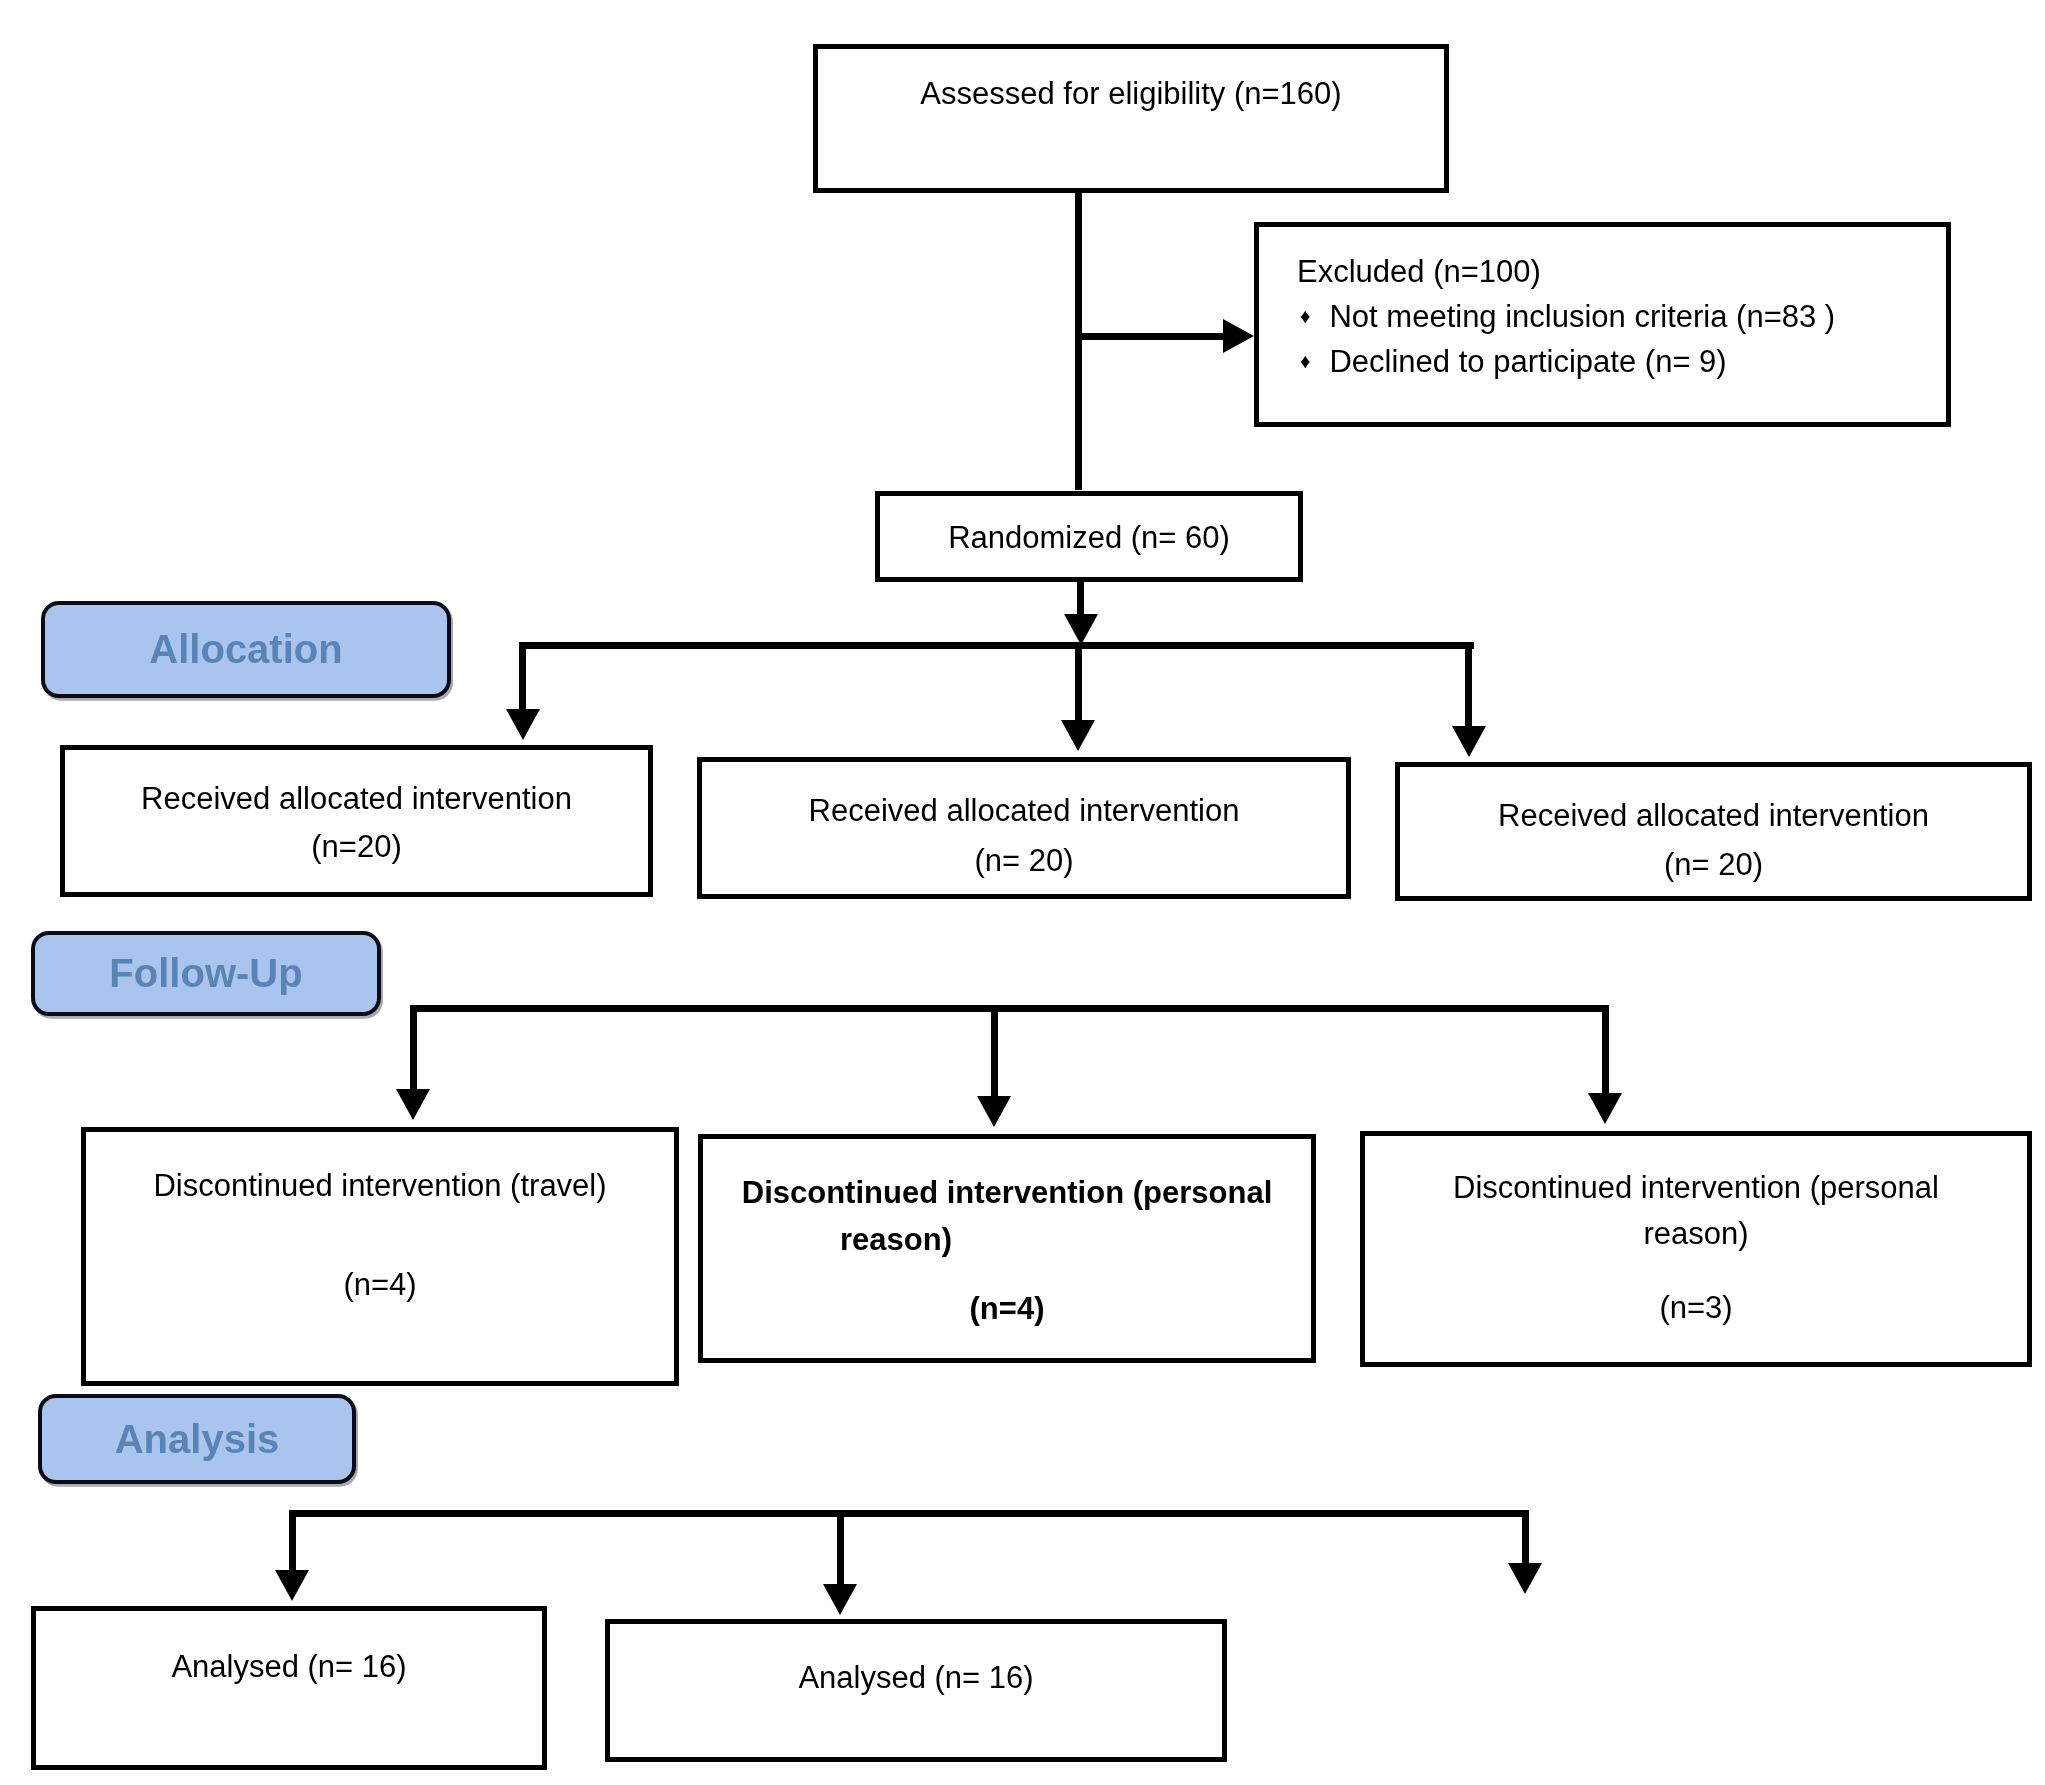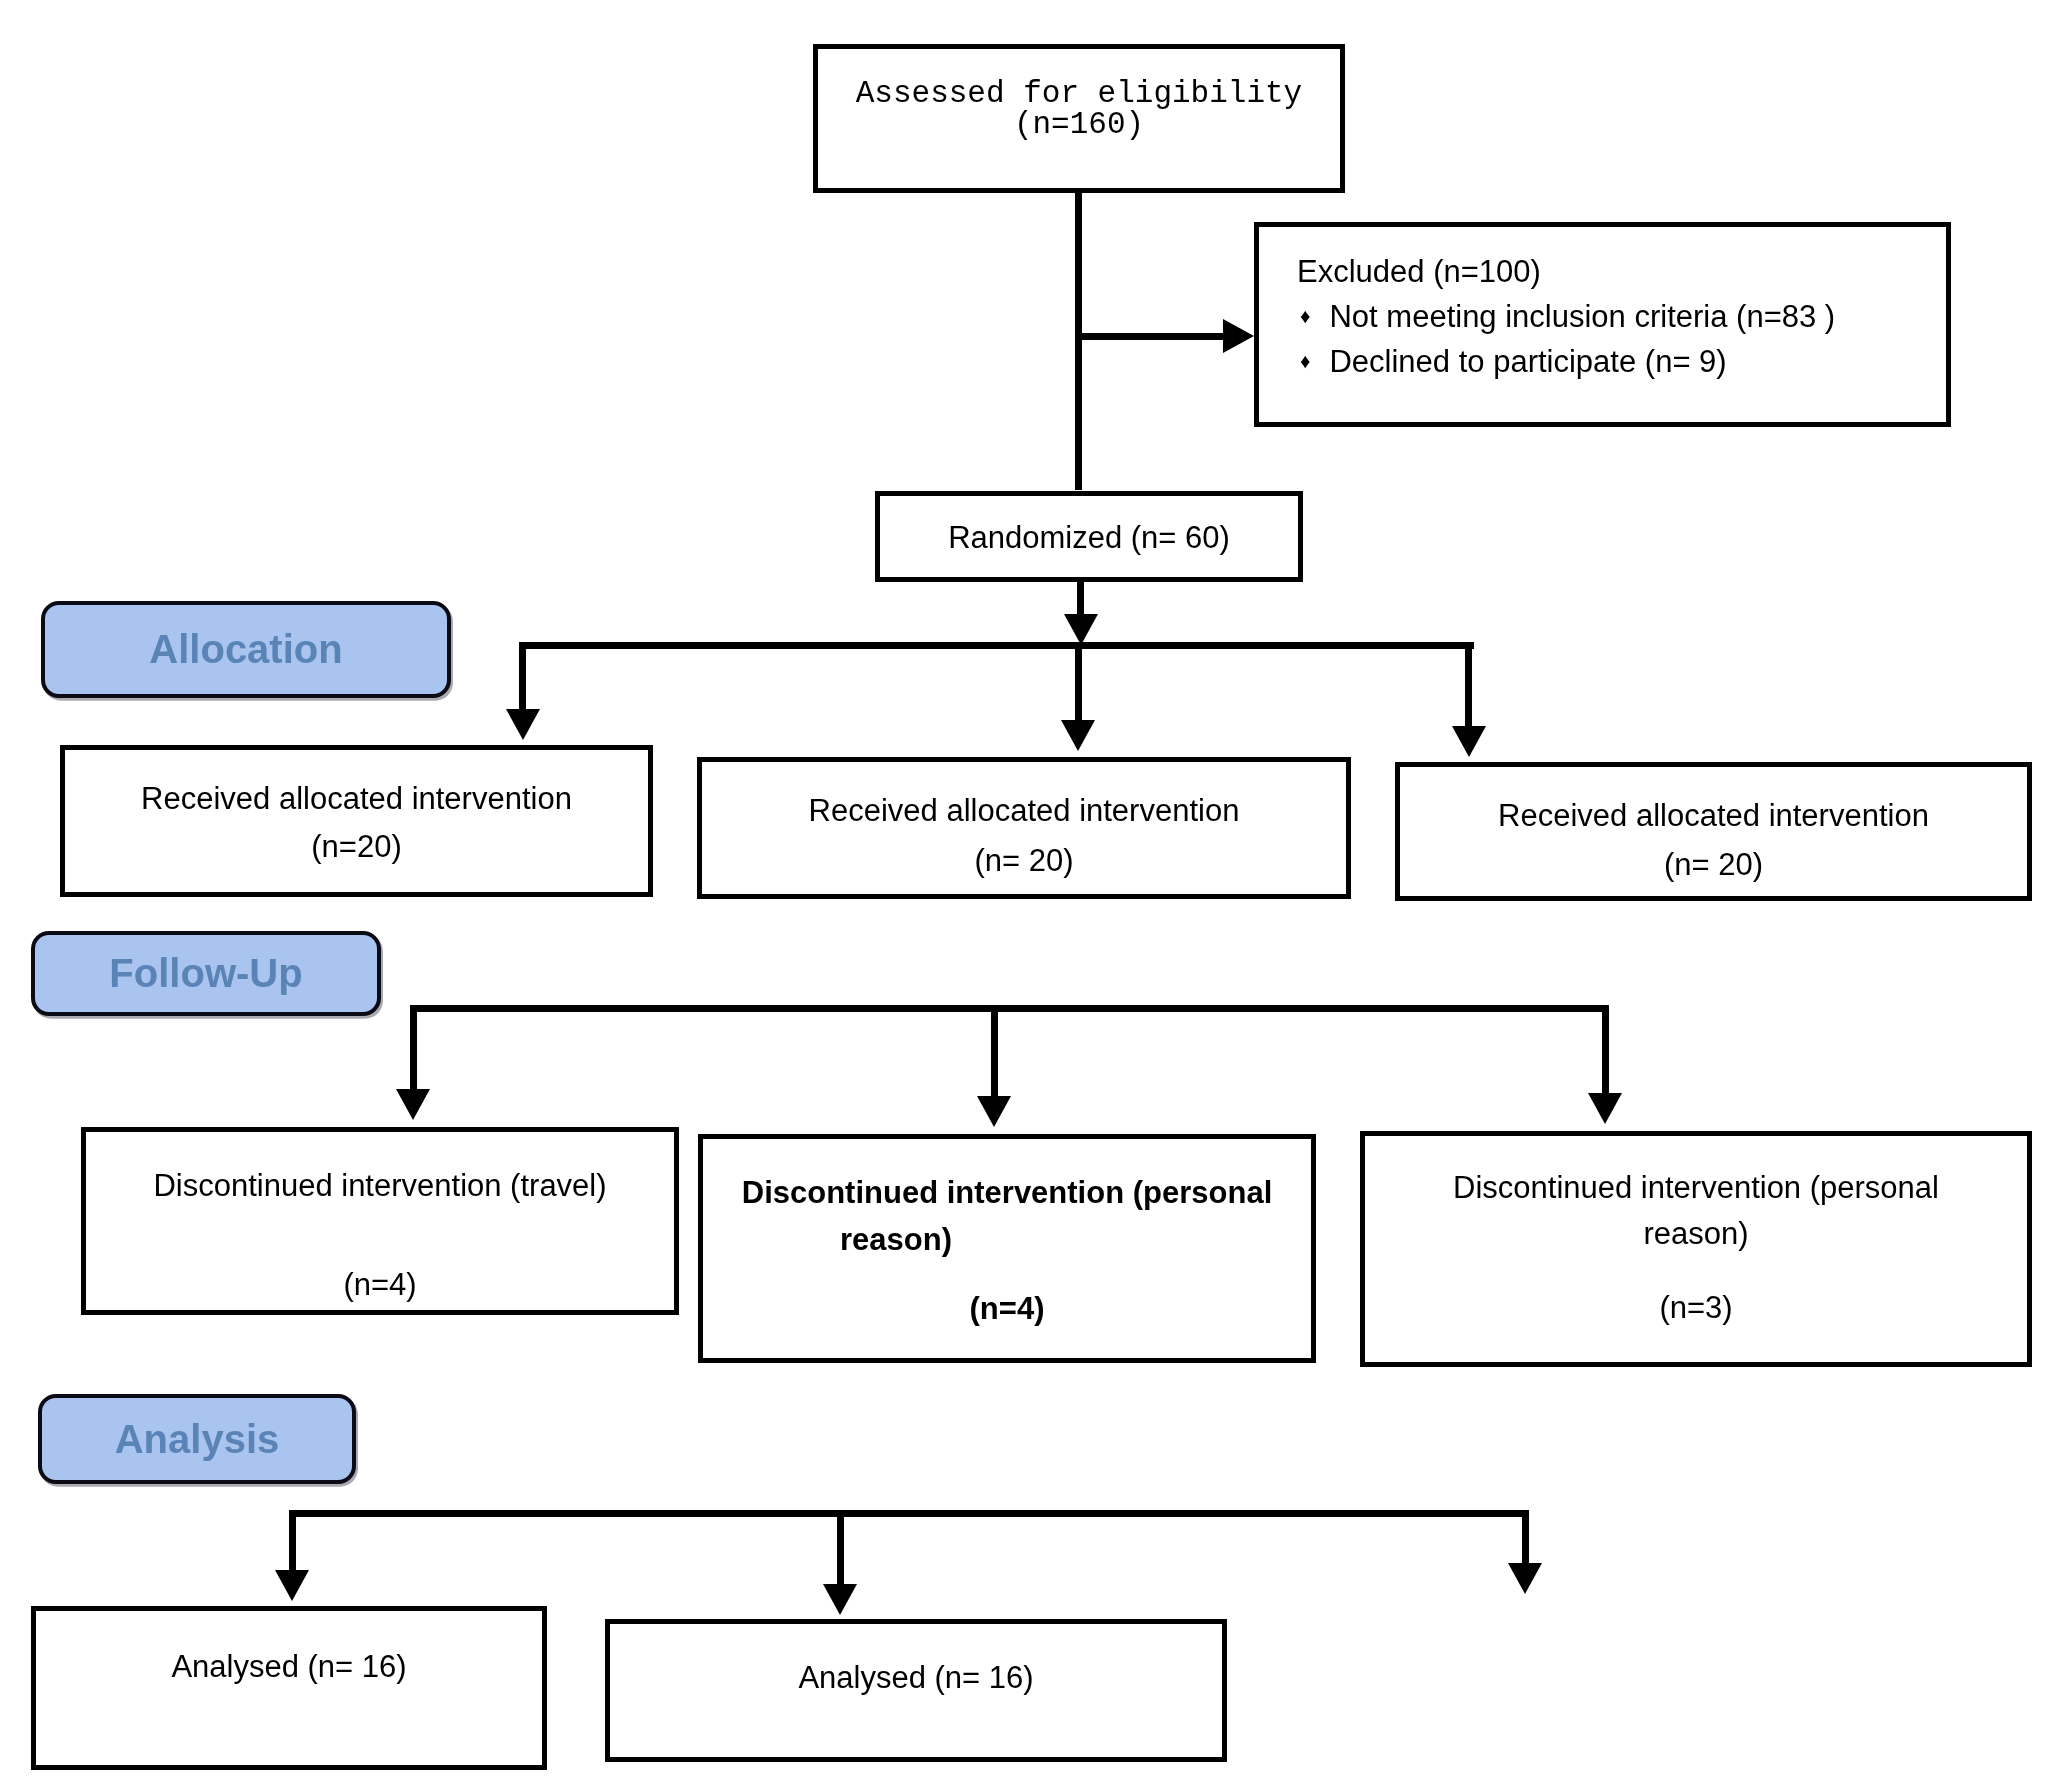--- a/index.html
+++ b/index.html
@@ -46,21 +46,21 @@
 </style>
 </head>
 <body>
 
 <div id="canvas">
 
   <div class="phase" style="left:41px;top:601px;width:410px;height:97px;">Allocation</div>
   <div class="phase" style="left:31px;top:931px;width:350px;height:85px;">Follow-Up</div>
   <div class="phase" style="left:38px;top:1394px;width:318px;height:90px;">Analysis</div>
 
-  <div class="fbox" style="left:813px;top:44px;width:532px;height:149px;font-family:Liberation Mono, monospace;">
+  <div class="fbox" style="left:813px;top:44px;width:636px;height:149px;">
     <div class="ln" style="top:29px;">Assessed for eligibility (n=160)</div>
   </div>
 
   <div class="fbox" style="left:1254px;top:222px;width:697px;height:205px;">
     <div class="exc-title">Excluded (n=100)</div>
     <div class="exc-item" style="top:74px;">
       <span class="diamond">♦</span>
       <span>Not meeting inclusion criteria (n=83 )</span>
     </div>
     <div class="exc-item" style="top:119px;">
@@ -79,21 +79,21 @@
   </div>
   <div class="fbox" style="left:697px;top:757px;width:654px;height:142px;">
     <div class="ln" style="top:33px;">Received allocated intervention</div>
     <div class="ln" style="top:83px;">(n= 20)</div>
   </div>
   <div class="fbox" style="left:1395px;top:762px;width:637px;height:139px;">
     <div class="ln" style="top:33px;">Received allocated intervention</div>
     <div class="ln" style="top:82px;">(n= 20)</div>
   </div>
 
-  <div class="fbox" style="left:81px;top:1127px;width:598px;height:188px;">
+  <div class="fbox" style="left:81px;top:1127px;width:598px;height:259px;">
     <div class="ln" style="top:38px;">Discontinued intervention (travel)</div>
     <div class="ln" style="top:137px;">(n=4)</div>
   </div>
   <div class="fbox bold-box" style="left:698px;top:1134px;width:618px;height:229px;">
     <div class="ln" style="top:38px;">Discontinued intervention (personal</div>
     <div class="ln indent-left" style="top:85px;">reason)</div>
     <div class="ln" style="top:154px;">(n=4)</div>
   </div>
   <div class="fbox" style="left:1360px;top:1131px;width:672px;height:236px;">
     <div class="ln" style="top:36px;">Discontinued intervention (personal</div>

